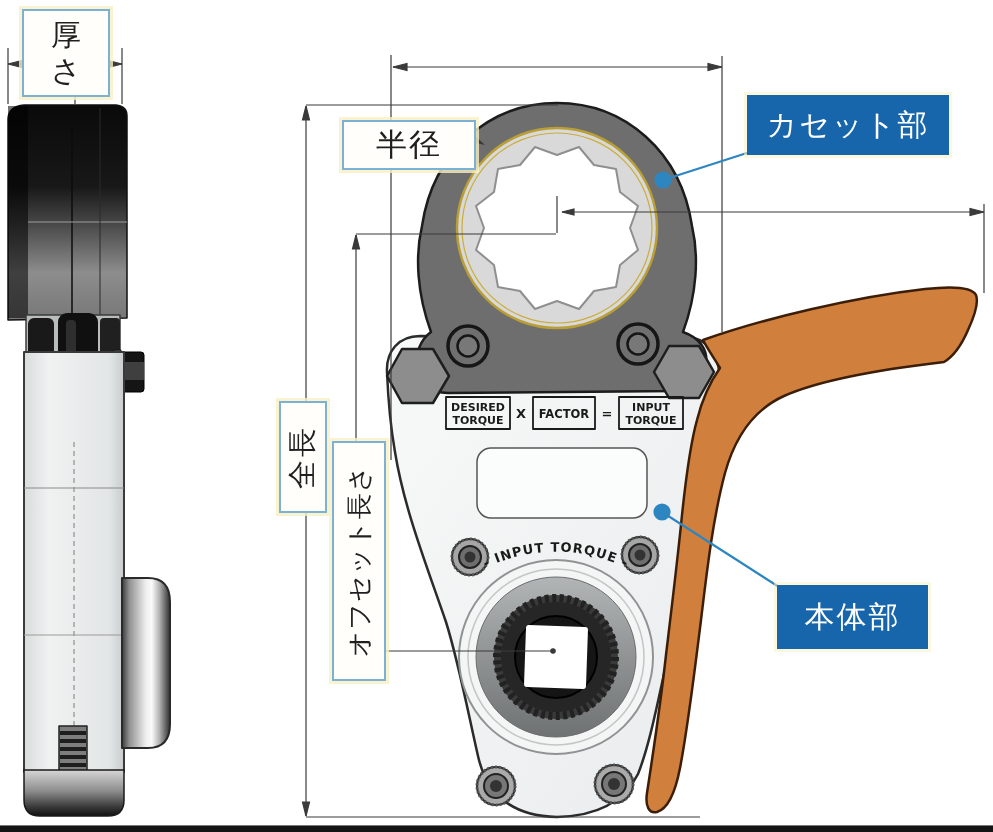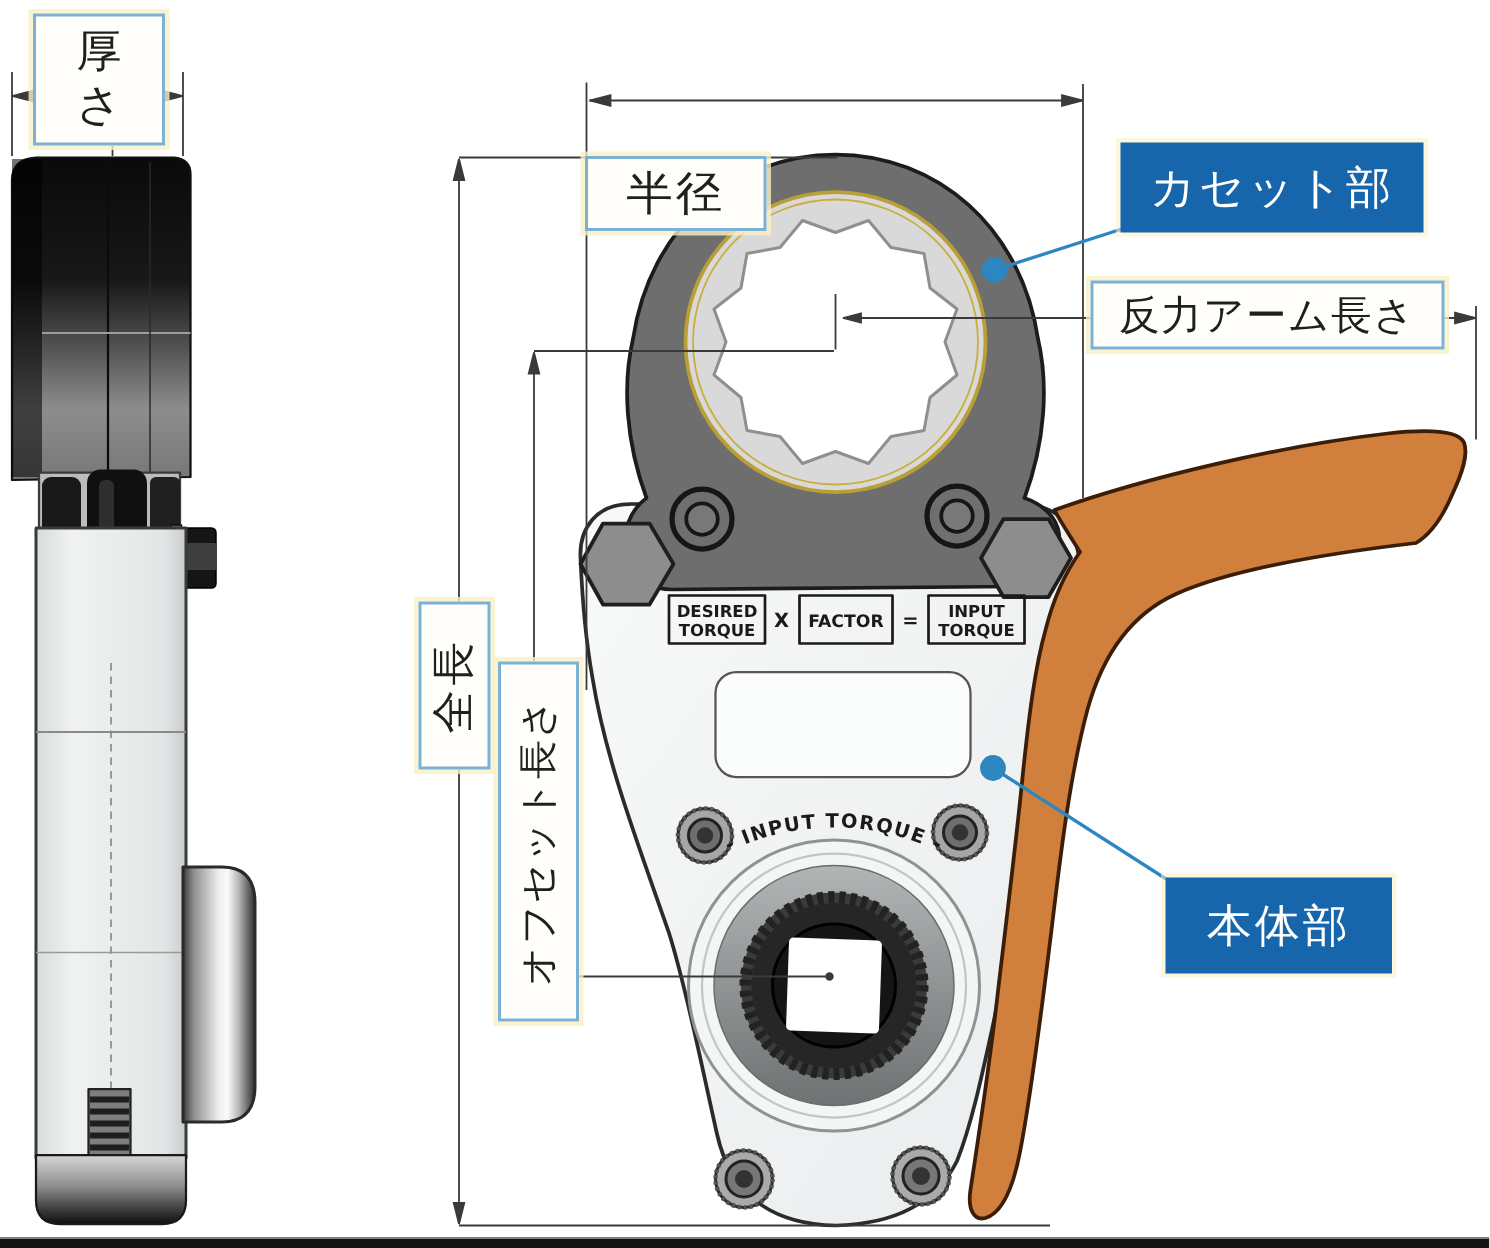--- a/index.html
+++ b/index.html
@@ -240,35 +240,32 @@
     <line x1="662" y1="512" x2="779" y2="587"></line>
     <circle cx="662" cy="512" r="7.5"></circle>
   </g>
 </svg>
 
 <div class="dim-label" style="left:22px;top:9px;width:88px;height:88px;font-size:30px;">
   <span class="wrap2">厚さ</span>
 </div>
 
 
-<div class="dim-label" style="left:342px;top:104px;width:121px;height:50px;font-size:31px;letter-spacing:2px;margin-left:48px;">
+<div class="dim-label" style="left:342px;top:120px;width:134px;height:50px;font-size:31px;letter-spacing:2px;">
   <span>半径</span>
 </div>
 
 <div class="dim-label vbox" style="left:279px;top:401px;width:48px;height:112px;font-size:29px;">
   <span class="vlabel-inner" style="letter-spacing:3px;">全長</span>
 </div>
 
 <div class="dim-label vbox" style="left:332px;top:329px;width:54px;height:240px;font-size:26px;">
   <span class="vlabel-inner" style="letter-spacing:1px;">オフセット長さ</span>
 </div>
 
-<div class="dim-label" style="left:727px;top:187px;width:236px;height:46px;font-size:27px;letter-spacing:1px;">
-  <span>反力アーム長さ</span>
-</div>
 
 <div class="dim-label callout" style="left:747px;top:95px;width:202px;height:60px;font-size:30px;">
   <span>カセット部</span>
 </div>
 
 <div class="dim-label callout" style="left:777px;top:585px;width:151px;height:64px;font-size:30px;">
   <span>本体部</span>
 </div>
 
 <div class="bottom-bar"></div>

